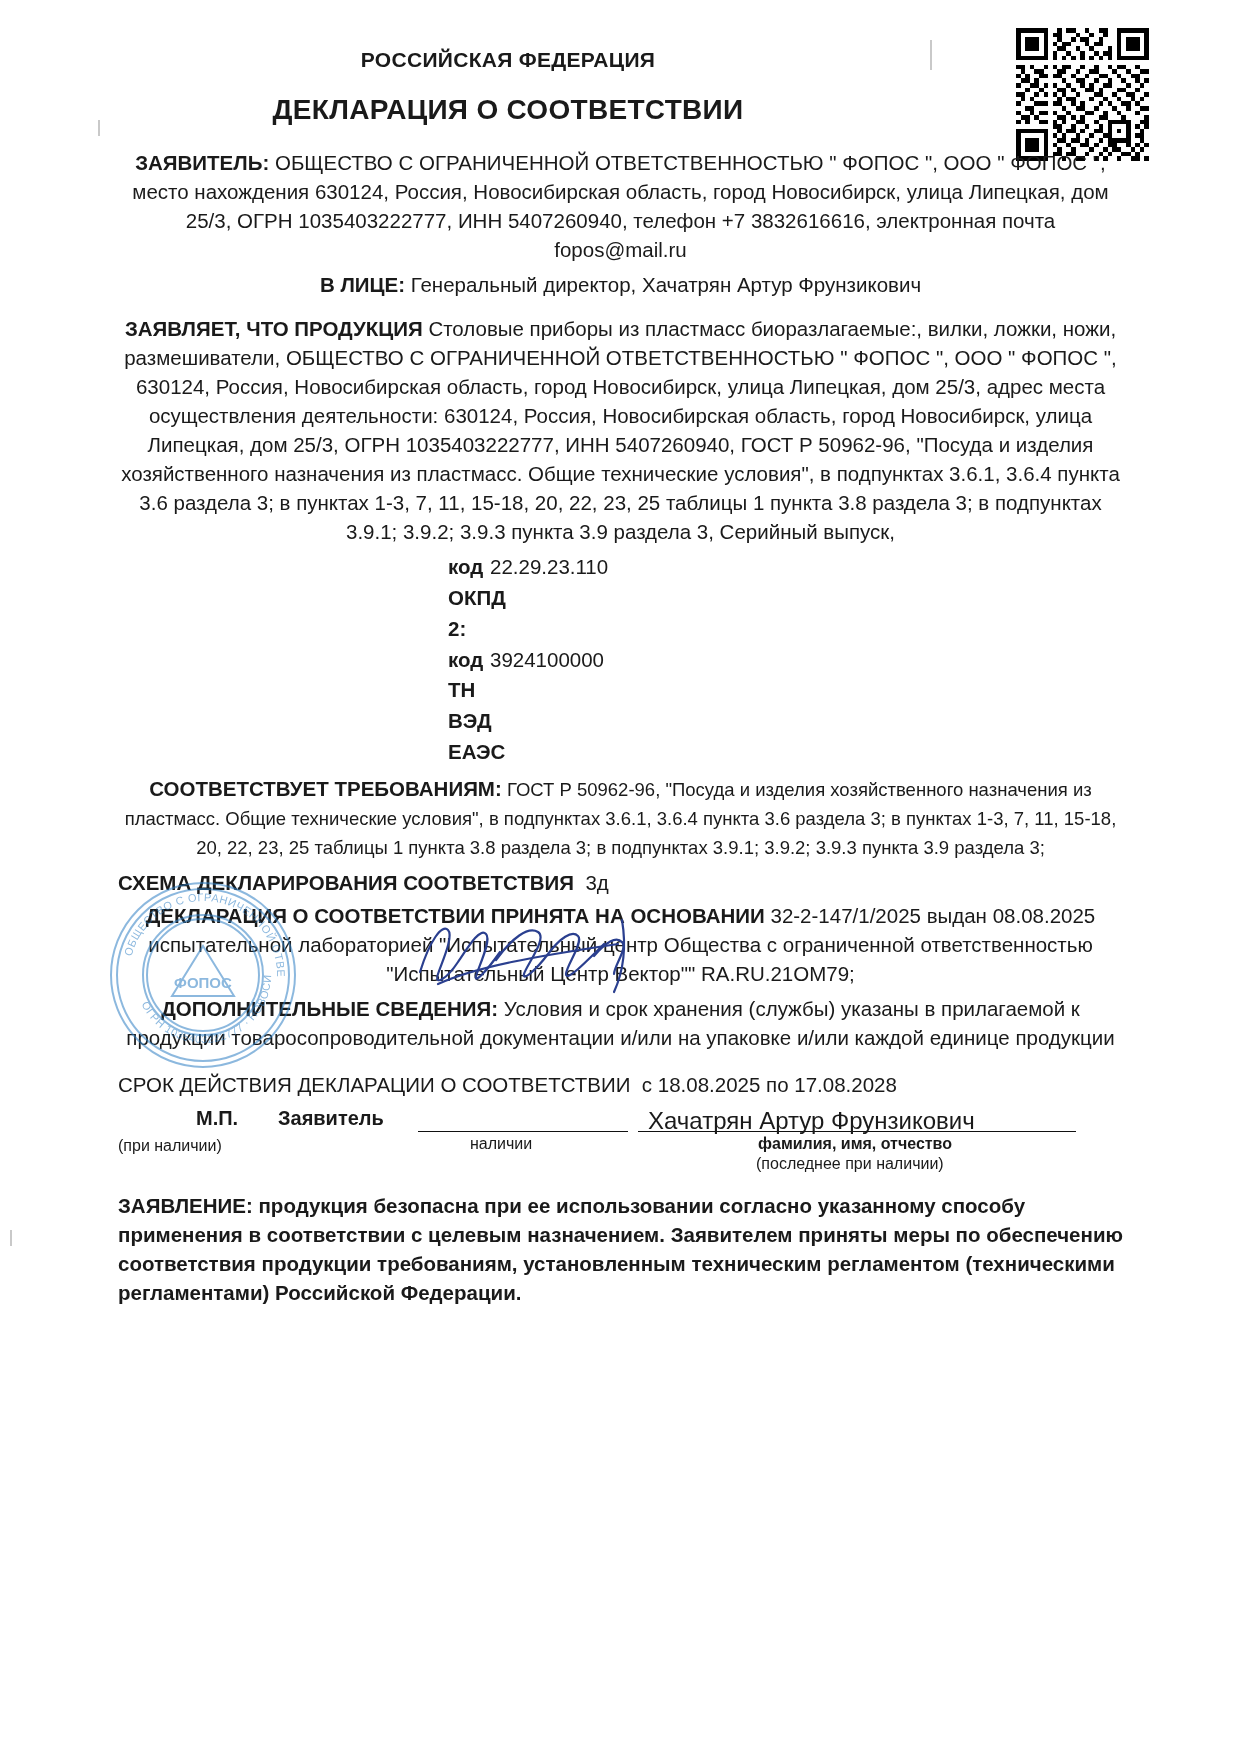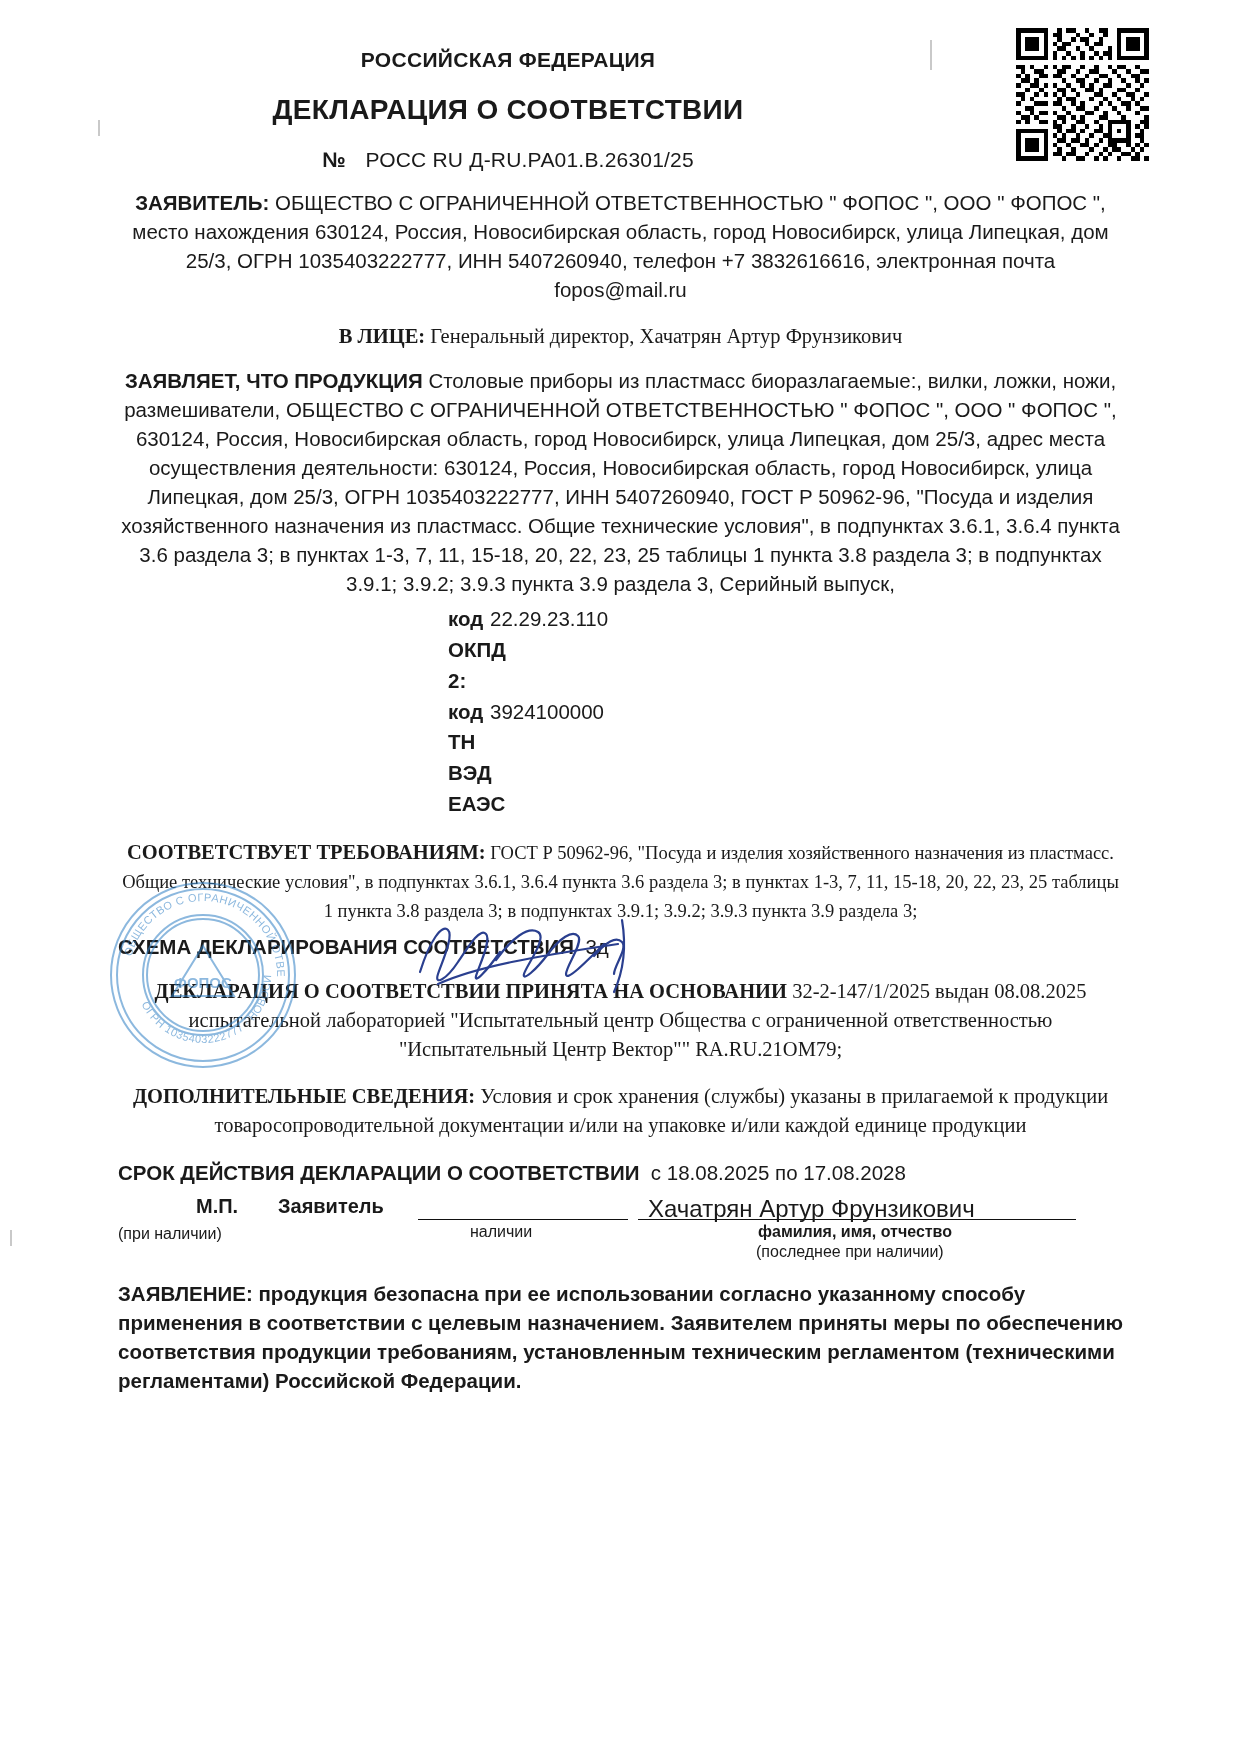--- a/index.html
+++ b/index.html
@@ -61,21 +61,21 @@
     height: 133px;
   }
   .qr svg { display: block; }
 
   .para {
     font-size: 20.5px;
     line-height: 1.42;
     margin-top: 14px;
     text-align: center;
   }
-  .para.tight { margin-top: 18px; font-family: Liberation Serif, serif; }
+  .para.tight { margin-top: 6px; }
   b.lbl { font-weight: bold; }
 
   .codes {
     margin-top: 6px;
     font-size: 20.5px;
   }
   .code-row {
     display: flex;
     align-items: baseline;
     line-height: 1.5;
@@ -166,21 +166,21 @@
     left: 638px;
     top: 82px;
     font-size: 16px;
   }
   .srok {
     position: absolute;
     left: 0;
     top: 0;
     font-size: 20.5px;
   }
-  .srok b { font-weight: bold; text-align: right; }
+  .srok b { font-weight: normal; text-align: right; }
 
   .statement {
     margin-top: 22px;
     font-size: 20.5px;
     font-weight: bold;
     line-height: 1.42;
   }
 
   
   .stamp {
@@ -454,24 +454,20 @@
         <rect x="28" y="28" width="1" height="1"></rect>
       </g>
     </svg>
   </div>
 
   <div class="content">
 
     <div class="title-block">
       <div class="title1">РОССИЙСКАЯ ФЕДЕРАЦИЯ</div>
       <div class="title2">ДЕКЛАРАЦИЯ О СООТВЕТСТВИИ</div>
-      <div class="numline">
-        <span class="nsign">№</span>
-        <span class="nval">РОСС RU Д-RU.РА01.В.26301/25</span>
-      </div>
     </div>
 
     <div class="para">
       <b class="lbl">ЗАЯВИТЕЛЬ:</b><span> ОБЩЕСТВО С ОГРАНИЧЕННОЙ ОТВЕТСТВЕННОСТЬЮ " ФОПОС ", ООО " ФОПОС ", место нахождения 630124, Россия, Новосибирская область, город Новосибирск, улица Липецкая, дом 25/3, ОГРН 1035403222777, ИНН 5407260940, телефон +7 3832616616, электронная почта fopos@mail.ru</span>
     </div>
 
     <div class="para tight">
       <b class="lbl">В ЛИЦЕ:</b><span> Генеральный директор, Хачатрян Артур Фрунзикович</span>
     </div>
 

